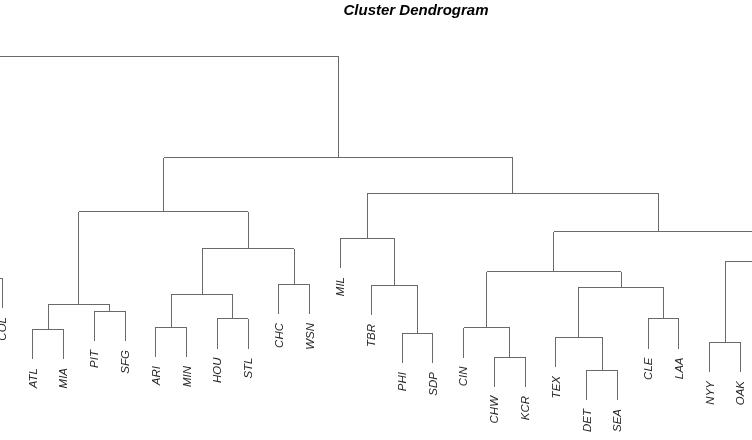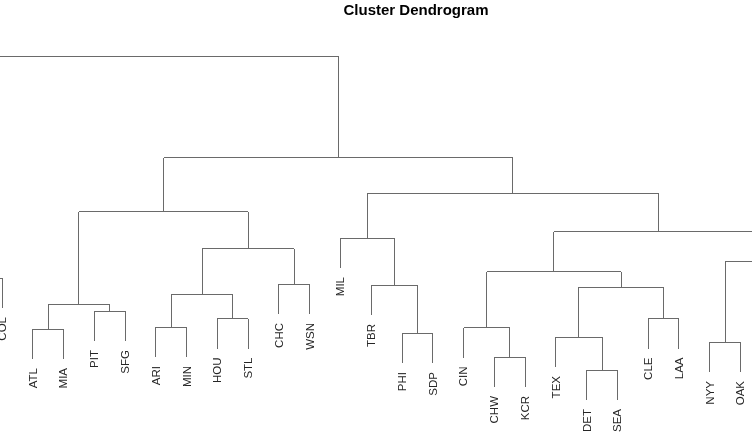--- a/index.html
+++ b/index.html
@@ -3,20 +3,21 @@
 <meta charset="utf-8">
 <style>
   html, body { margin: 0; padding: 0; background: #ffffff; }
   .canvas {
     position: relative;
     width: 752px;
     height: 440px;
     background: #ffffff;
     overflow: hidden;
     font-family: "Liberation Sans", sans-serif;
+    font-style: italic;
   }
   svg { display: block; }
   .chart-title {
     font-family: "Liberation Sans", sans-serif;
     font-size: 15px;
     font-weight: bold;
     fill: #000000;
     text-anchor: middle;
   }
   .leaf-label {

